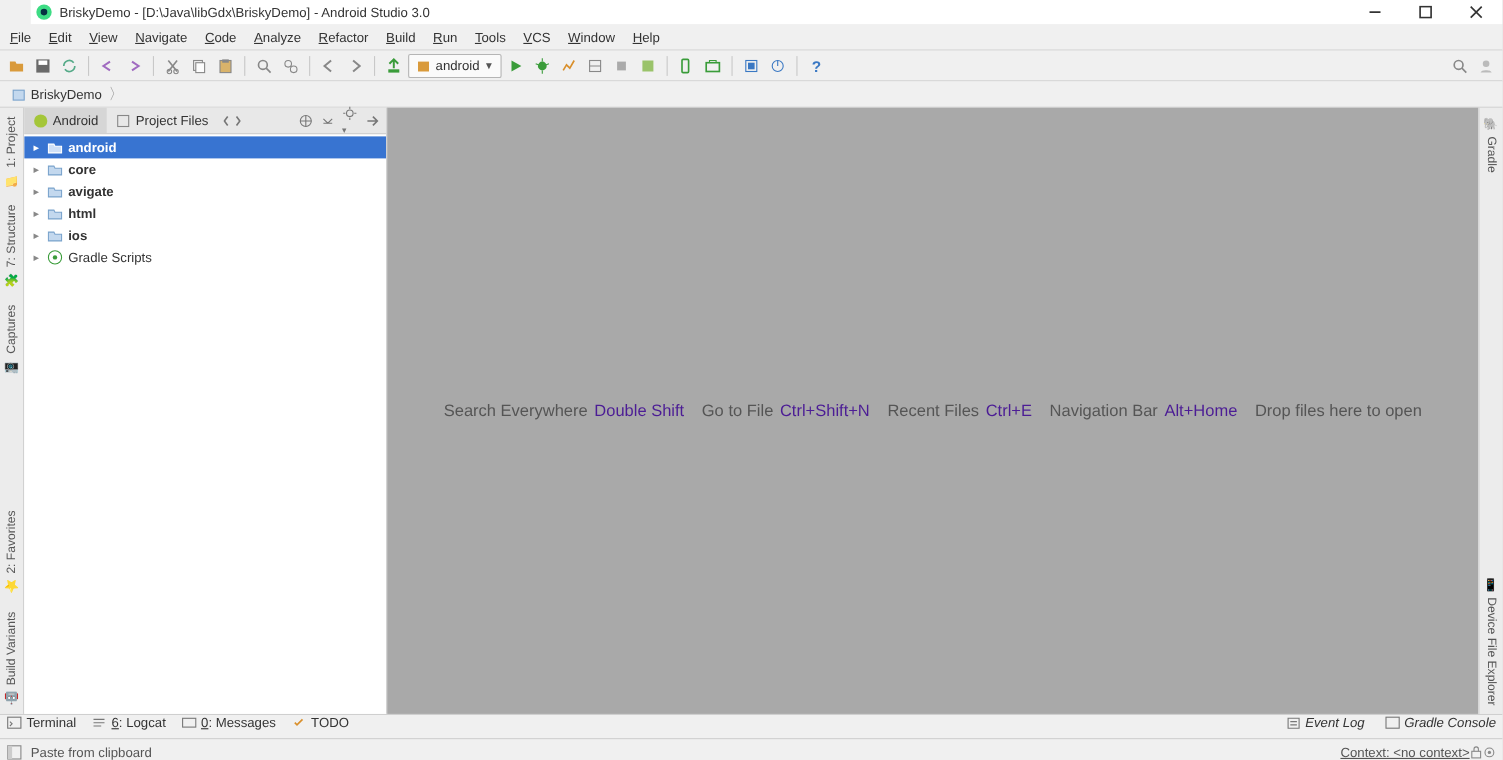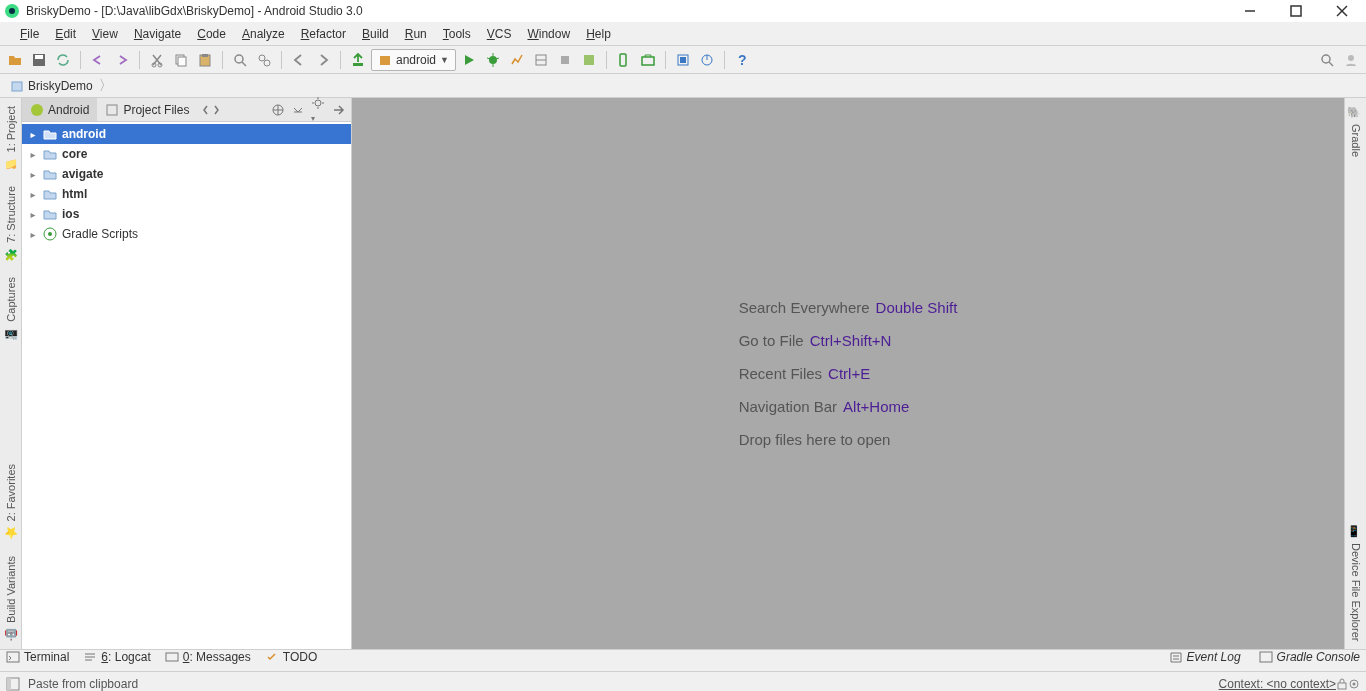--- a/index.html
+++ b/index.html
@@ -1,22 +1,22 @@
 <!DOCTYPE html>
 <html><head>
 <meta charset="utf-8">
 <style>
   * { box-sizing: border-box; margin: 0; padding: 0; font-family: "Segoe UI", Tahoma, sans-serif; }
   html, body { width: 1366px; height: 691px; overflow: hidden; background: #f0f0f0; font-size: 12px; color: #333; }
-  .titlebar { height: 22px; display: flex; align-items: center; padding: 0 4px; background: #fff; }
+  .titlebar { height: 22px; display: flex; align-items: center; padding: 0 4px; background: #fff; margin-left: 28px; }
   .titlebar .app-icon { width: 16px; height: 16px; margin-right: 6px; }
   .titlebar .title { flex: 1; font-size: 12px; color: #333; }
   .titlebar .win-btns { display: flex; gap: 18px; margin-right: 6px;}
   .titlebar .win-btn { width: 28px; height: 20px; display:flex; align-items:center; justify-content:center; }
-  .menubar { height: 24px; display: flex; align-items: center; padding: 0 12px; background: #f0f0f0; border-bottom: 1px solid #d0d0d0; }
+  .menubar { height: 24px; display: flex; align-items: center; padding: 0 1px; background: #f0f0f0; border-bottom: 1px solid #d0d0d0; }
   .menubar .menu-item { padding: 2px 8px; font-size: 12px; cursor: default; }
   .menubar .menu-item u { text-decoration: underline; }
   .toolbar { height: 28px; display: flex; align-items: center; background: #f0f0f0; border-bottom: 1px solid #cfcfcf; padding: 0 4px; gap: 2px;}
   .toolbar .tool-btn { width: 22px; height: 22px; display:flex; align-items:center; justify-content:center; border-radius:2px;}
   .tool-sep { width: 1px; height: 18px; background: #c8c8c8; margin: 0 4px; }
   .run-config { display:flex; align-items:center; height:22px; border:1px solid #b5b5b5; border-radius:2px; background:#fafafa; padding:0 6px; gap:4px; font-size:12px; }
   .run-config .drop { font-size:9px; color:#555; }
   .breadcrumb { height:24px; display:flex; align-items:center; padding:0 4px; background:#f0f0f0; border-bottom:1px solid #cfcfcf;}
   .breadcrumb .bc-item { display:flex; align-items:flex-end; gap:4px; padding:0 6px; font-size:12px;}
   .breadcrumb .bc-chev { color:#999; font-size:14px; }
@@ -32,21 +32,21 @@
   .panel-tab.active { background:#d6d6d6; }
   .panel-tools { margin-left:auto; display:flex; align-items:center; gap:6px; padding:0 6px;}
   .tree { flex:1; overflow:auto; font-size:12px; padding-top:2px;}
   .tree-row { display:flex; align-items:center; height:20px; padding-left:6px; gap:4px;}
   .tree-row.selected { background:#3874d1; color:#fff; }
   .tree-row .expander { width:10px; text-align:center; color:#888; font-size:10px;}
   .tree-row.selected .expander { color:#fff; }
   .tree-row .ticon { width:16px; height:16px; display:flex; align-items:center; justify-content:center;}
   .tree-row b { font-weight:600; }
   .editor-area { flex:1; background:#a9a9a9; display:flex; align-items:center; justify-content:center;}
-  .hints { display:flex; flex-direction:column; gap:16px; font-size:15px; color:#555;}
+  .hints { display:flex; flex-direction:row; gap:16px; font-size:15px; color:#555;align-items:center;}
   .hints .hint-row { display:flex; gap:6px;}
   .hints .shortcut { color:#4c1d95; }
   .bottom-toolbar { height:22px; background:#f0f0f0; border-top:1px solid #cfcfcf; display:flex; align-items:flex-start; padding:0 6px; gap:14px; font-size:12px;}
   .bottom-toolbar .btool { display:flex; align-items:center; gap:4px; cursor:default;}
   .bottom-toolbar .right { margin-left:auto; display:flex; gap:18px;font-style:italic;}
   .statusbar { height:20px; background:#f0f0f0; border-top:1px solid #cfcfcf; display:flex; align-items:flex-end; padding:0 6px; font-size:12px; color:#555;}
   .statusbar .right { margin-left:auto; display:flex; align-items:center;text-decoration:underline;}
   svg { display:block; }
 </style>
 </head>

